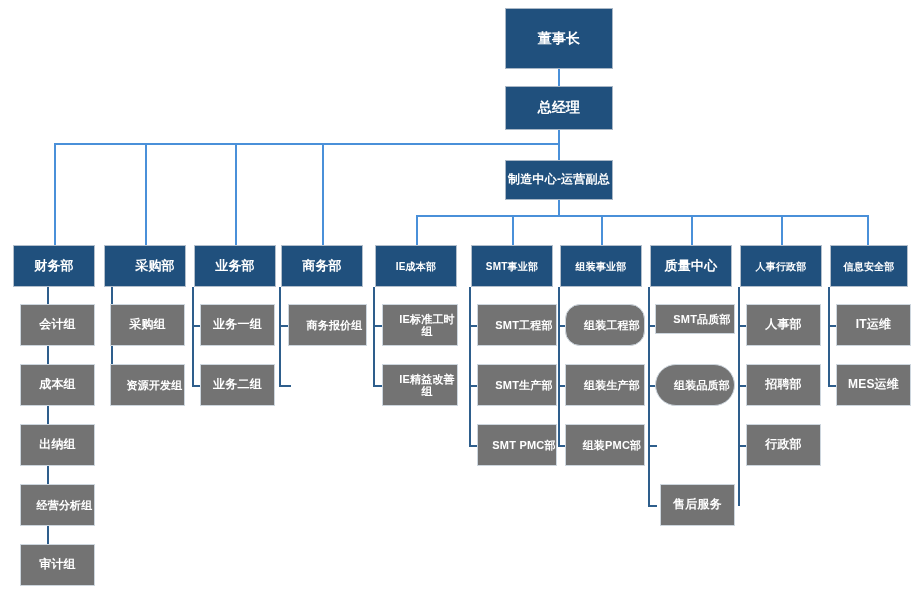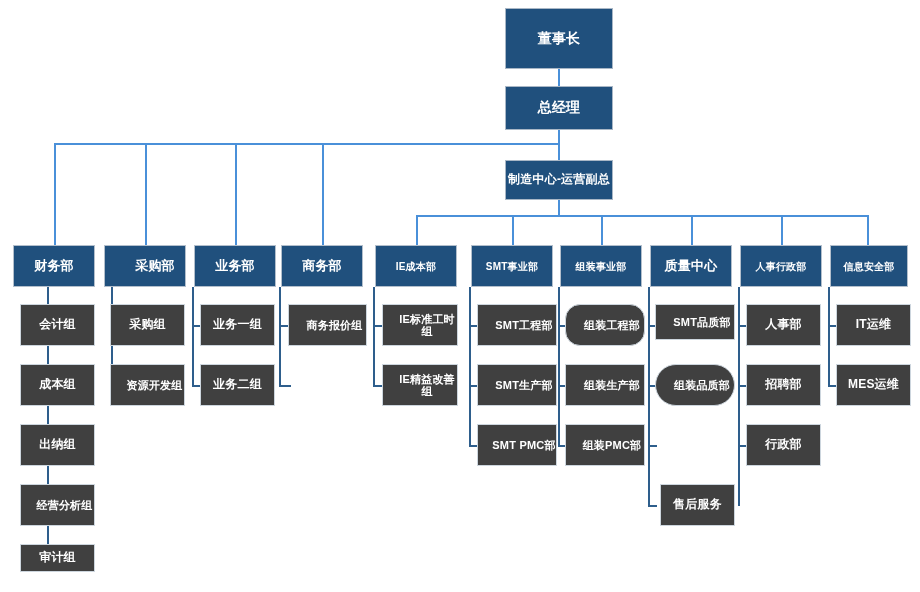--- a/index.html
+++ b/index.html
@@ -44,21 +44,21 @@
   .node.dept {
     background: #20507D;
     border: 1px solid #b3bfcc;
     font-size: 13px;
   }
   .node.dept.tight {
     font-size: 10px;
     text-align: right;
   }
   .node.team {
-    background: #404040;
+    background: #737373;
     border: 1px solid #cdd6de;
     font-size: 12px;
   }
   .node.team.tight {
     font-size: 11px;
     padding-left: 14px;
   }
 
   
   .line {
@@ -151,21 +151,21 @@
   </div>
   <div class="node team" style="left:20px; top:364px; width:75px; height:42px;">
     <span>成本组</span>
   </div>
   <div class="node team" style="left:20px; top:424px; width:75px; height:42px;">
     <span>出纳组</span>
   </div>
   <div class="node team tight" style="left:20px; top:484px; width:75px; height:42px;">
     <span>经营分析组</span>
   </div>
-  <div class="node team" style="left:20px; top:544px; width:75px; height:28px;">
+  <div class="node team" style="left:20px; top:544px; width:75px; height:42px;">
     <span>审计组</span>
   </div>
 
   <div class="line v dark" style="left:111px; top:287px; height:99px;"></div>
   <div class="line h dark" style="left:111px; top:325px; width:13px;"></div>
   <div class="line h dark" style="left:111px; top:385px; width:13px;"></div>
 
   <div class="node team" style="left:110px; top:304px; width:75px; height:42px;">
     <span>采购组</span>
   </div>
@@ -232,21 +232,21 @@
   <div class="node team tight" style="left:565px; top:424px; width:80px; height:42px;">
     <span>组装PMC部</span>
   </div>
 
   <div class="line v dark" style="left:648px; top:287px; height:219px;"></div>
   <div class="line h dark" style="left:648px; top:325px; width:9px;"></div>
   <div class="line h dark" style="left:648px; top:385px; width:9px;"></div>
   <div class="line h dark" style="left:648px; top:445px; width:9px;"></div>
   <div class="line h dark" style="left:648px; top:505px; width:9px;"></div>
 
-  <div class="node team tight" style="left:655px; top:304px; width:80px; height:36px;">
+  <div class="node team tight" style="left:655px; top:304px; width:80px; height:30px;">
     <span>SMT品质部</span>
   </div>
   <div class="node team tight" style="left:655px; top:364px; width:80px; height:42px;border-radius:21px;">
     <span>组装品质部</span>
   </div>
   <div class="node team" style="left:660px; top:484px; width:75px; height:42px;">
     <span>售后服务</span>
   </div>
 
   <div class="line v dark" style="left:738px; top:287px; height:219px;"></div>

